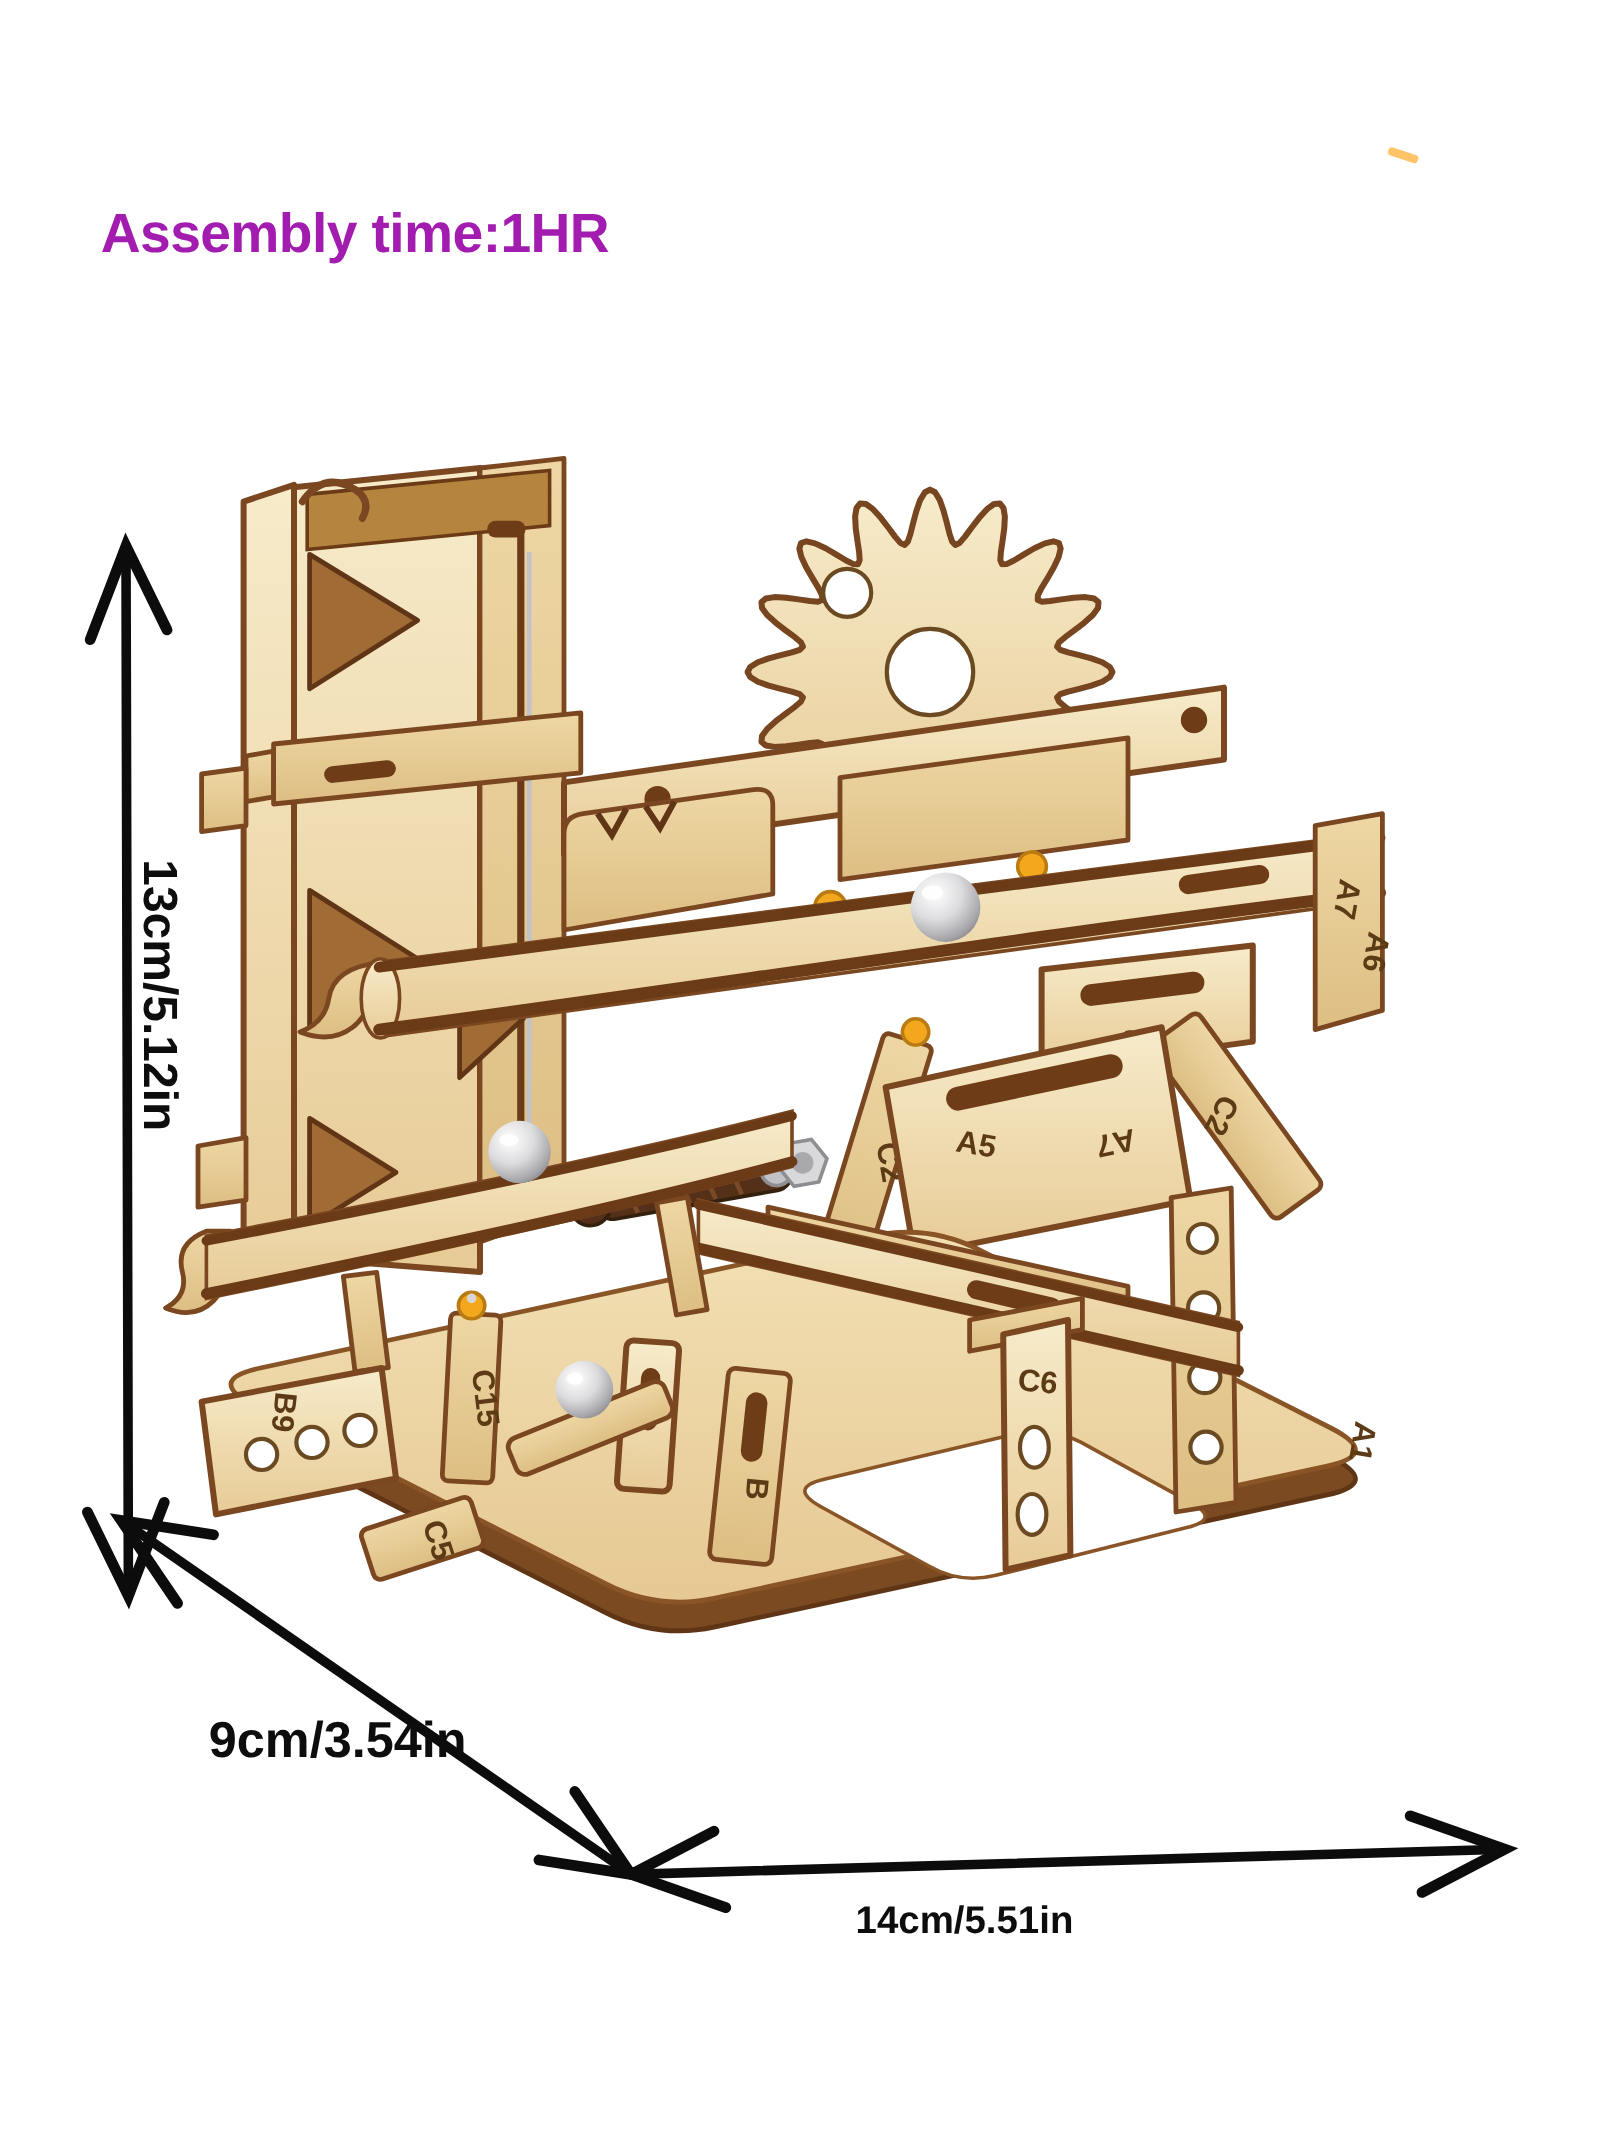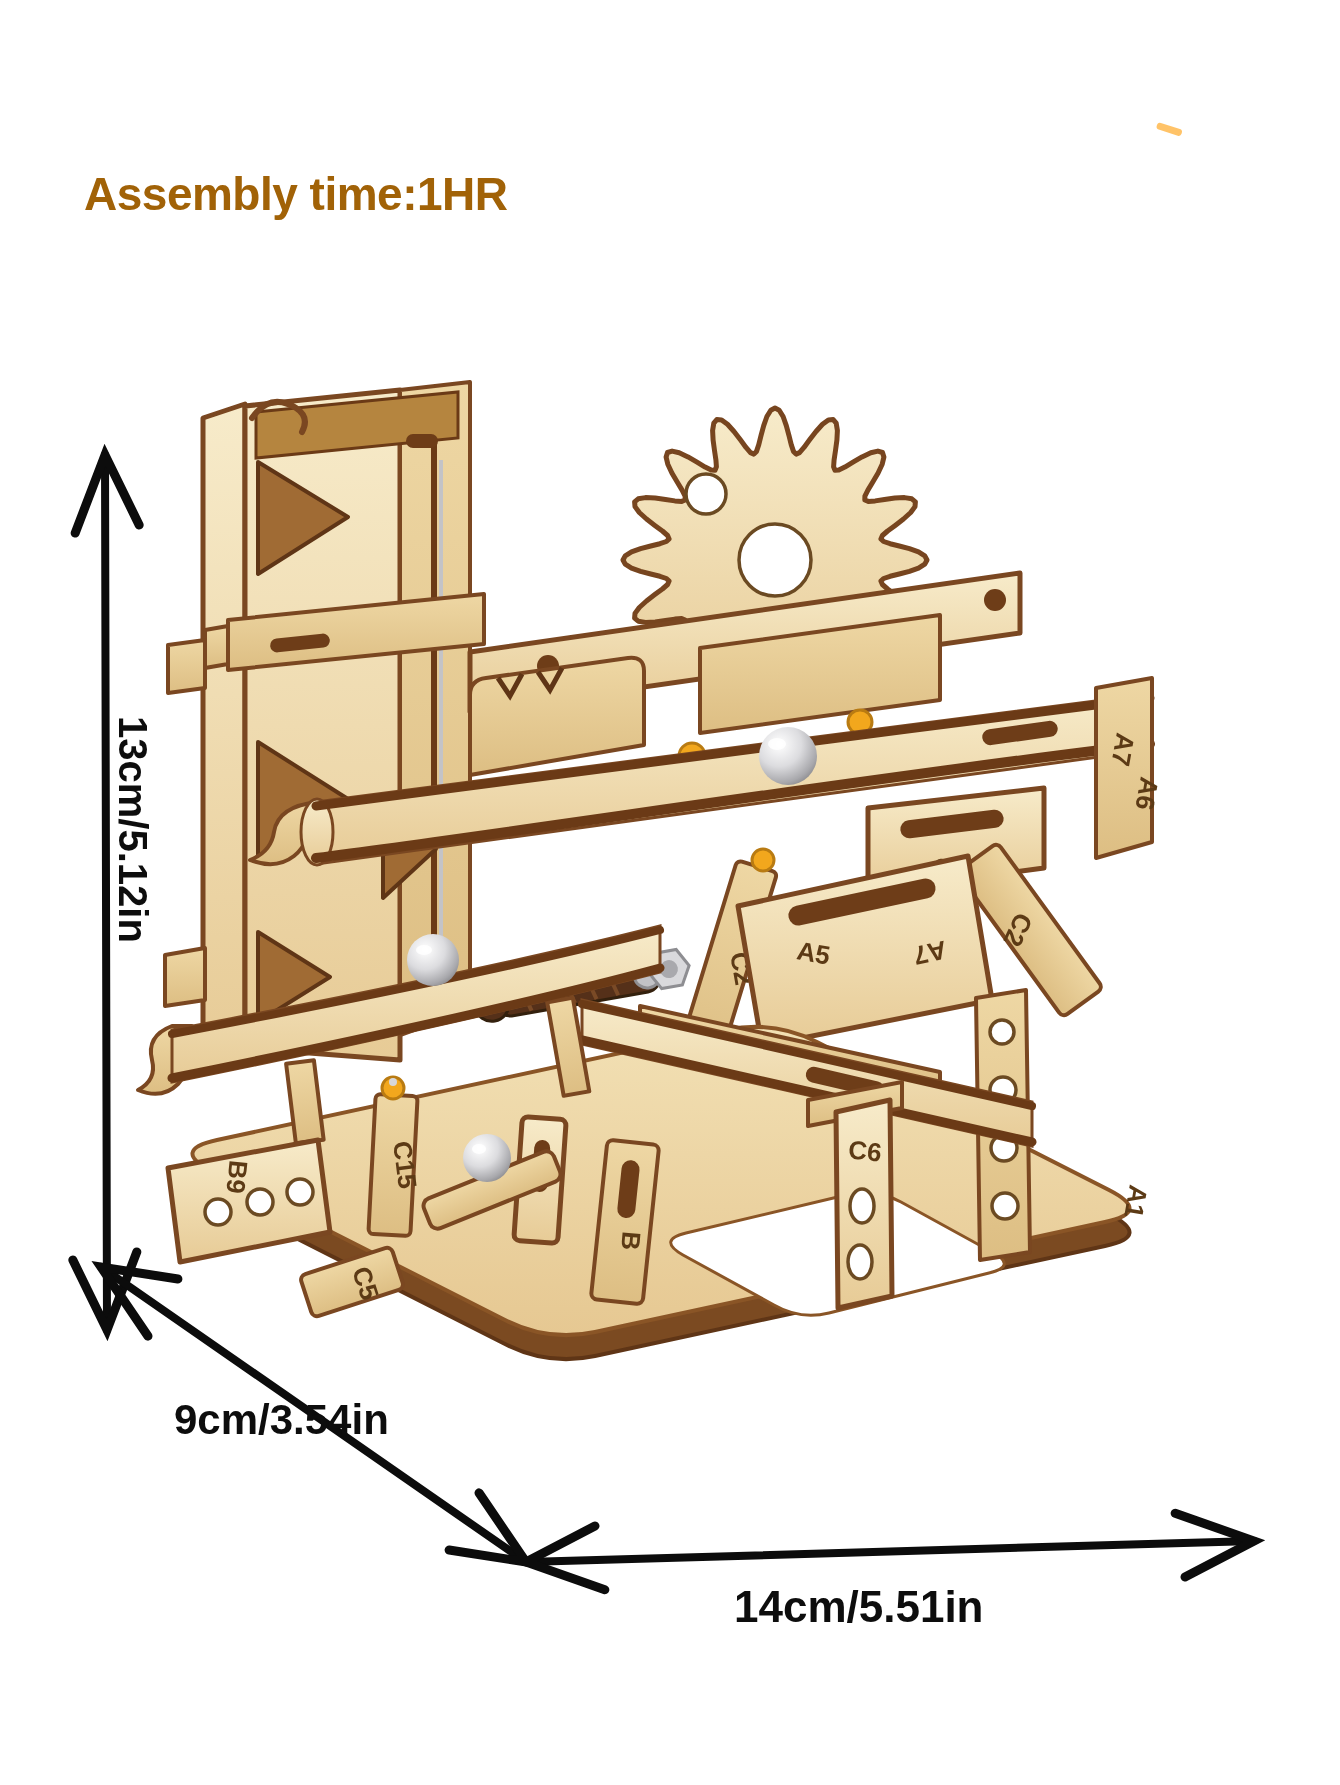--- a/index.html
+++ b/index.html
@@ -1,27 +1,27 @@
 <!DOCTYPE html>
 <html><head>
 <meta charset="utf-8">
 <style>
   html,body{margin:0;padding:0;background:#ffffff;}
   .canvas{
     position:relative;width:1340px;height:1785px;background:#ffffff;overflow:hidden;
     font-family:"Liberation Sans",sans-serif;
   }
   .specs{
-    position:absolute;left:84px;top:168px;color:#a16207;
+    position:absolute;left:84px;top:168px;color:#a21caf;
     font-size:46px;font-weight:700;line-height:53px;letter-spacing:-0.5px;
   }
   .dim{position:absolute;color:#0d0d0d;font-weight:700;white-space:nowrap;}
   .dim-h{left:110px;top:716px;writing-mode:vertical-rl;font-size:40px;}
-  .dim-d{left:174px;top:1396px;font-size:42px;}
-  .dim-w{left:734px;top:1582px;font-size:44px;}
+  .dim-d{left:174px;top:1426px;font-size:42px;}
+  .dim-w{left:713px;top:1582px;font-size:32px;}
   svg{position:absolute;left:0;top:0;}
   .wood {fill:url(#woodA);stroke:#7a4721;stroke-width:5;stroke-linejoin:round;}
   .wood2{fill:url(#woodB);stroke:#7a4721;stroke-width:4;stroke-linejoin:round;}
   .cut  {fill:#a06b34;stroke:#5f3516;stroke-width:4;stroke-linejoin:round;}
   .rail {stroke:#6b3a16;fill:none;stroke-linecap:round;}
   .hole {fill:#ffffff;stroke:#6b4a22;stroke-width:3.5;}
   .dhole{fill:#6e3d18;stroke:none;}
   .peg  {fill:#f2a71d;stroke:#b97b12;stroke-width:3;}
   .plabel{fill:#5c3a15;font-family:"Liberation Sans",sans-serif;font-weight:700;font-size:26px;text-anchor:middle;}
   .dimline{stroke:#0c0c0c;stroke-width:8;fill:none;stroke-linecap:round;}

